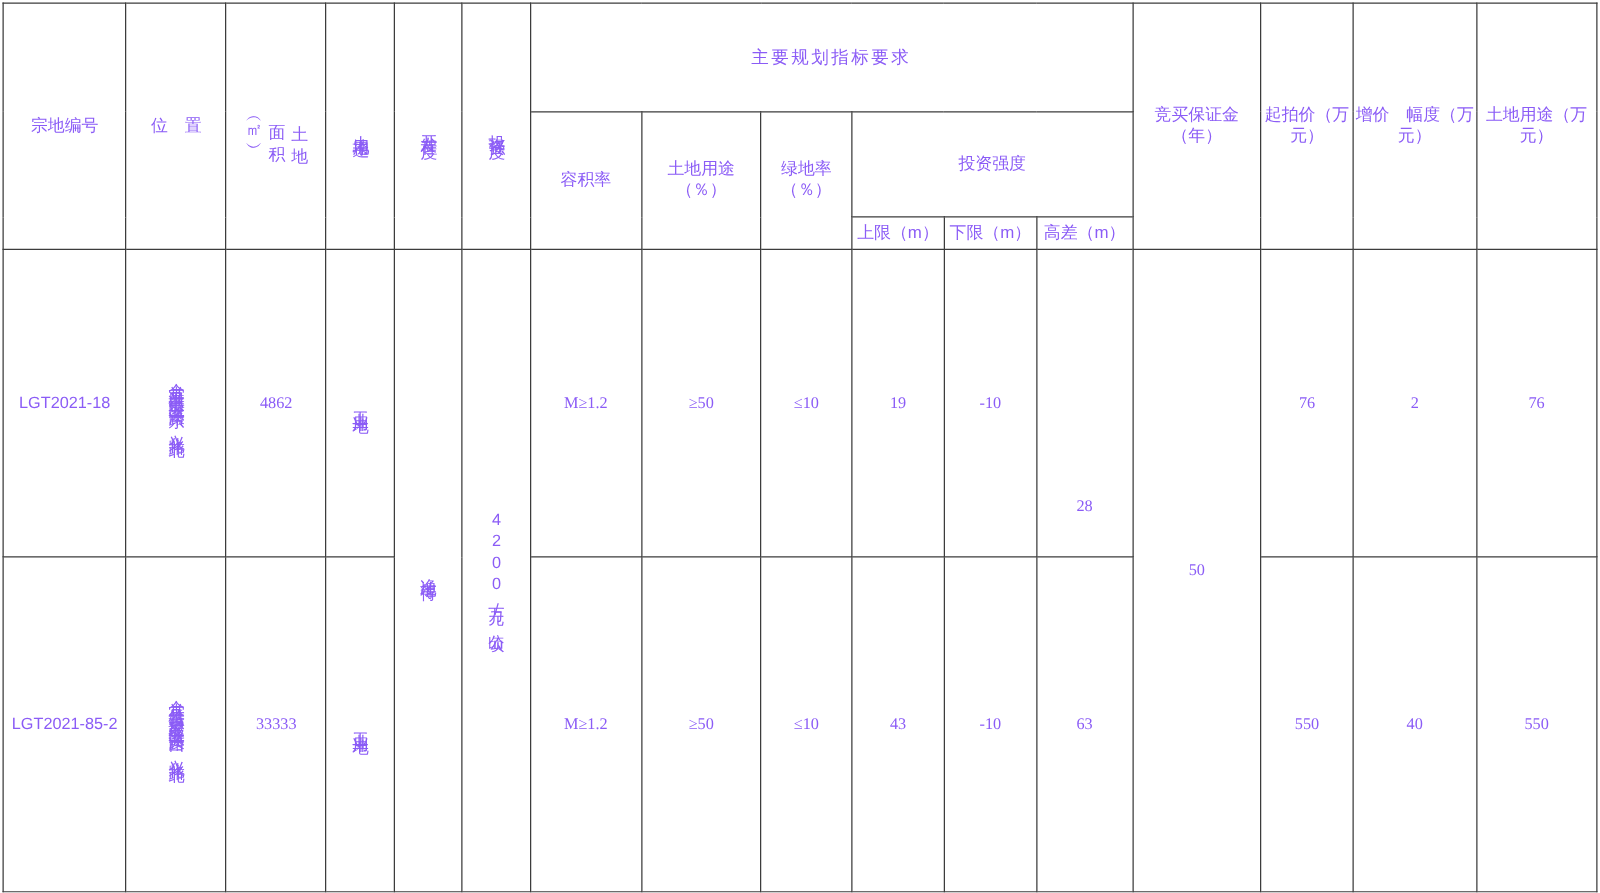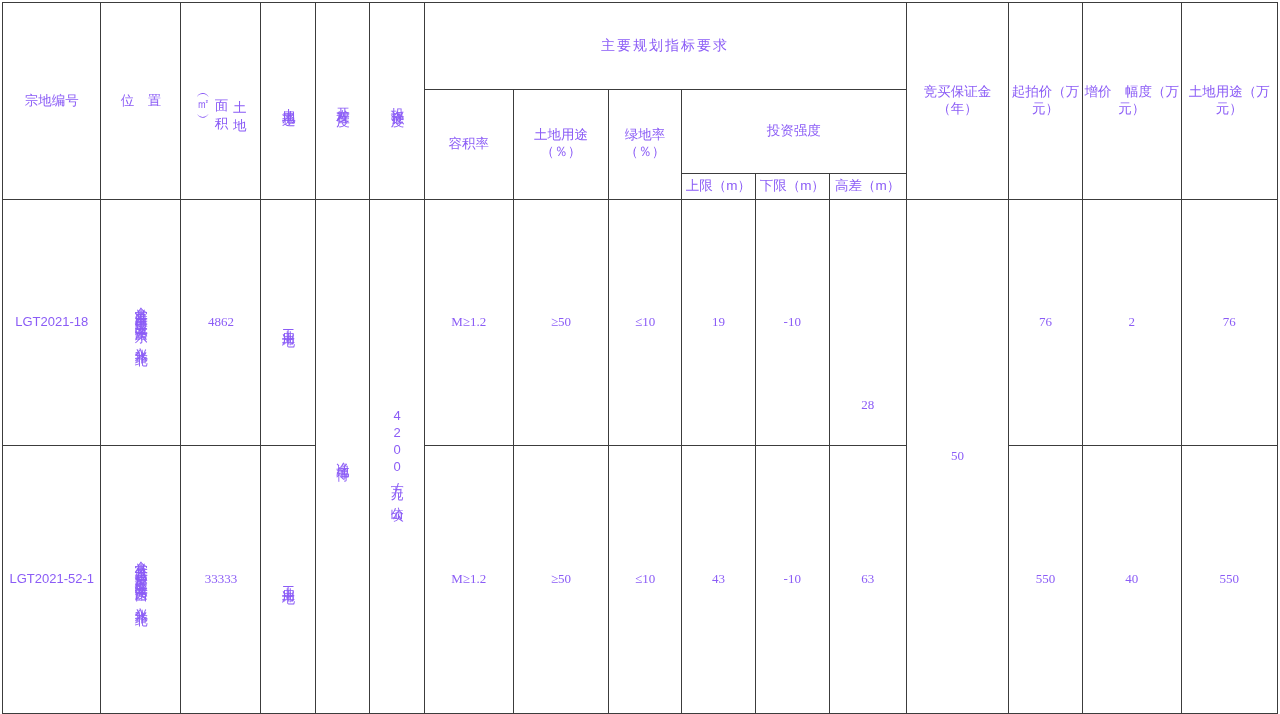--- a/index.html
+++ b/index.html
@@ -180,21 +180,21 @@
       <td class="num">19</td>
       <td class="num">-10</td>
       <td class="num" style="vertical-align:bottom;padding-bottom:32px">28</td>
       <td rowspan="2" class="num">50</td>
       <td class="num">76</td>
       <td class="num">2</td>
       <td class="num">76</td>
     </tr>
 
     <tr style="height:268px">
-      <td class="id-cell">LGT2021-52-1</td>
+      <td class="id-cell">LGT2021-85-2</td>
       <td>
         <span class="vtext tall">金堂县竹篙镇卢家坡工业区三溪路西、兴化路北</span>
       </td>
       <td class="num">33333</td>
       <td>
         <span class="vtext">工业用地</span>
       </td>
       <td class="num">M≥1.2</td>
       <td class="num">≥50</td>
       <td class="num">≤10</td>

